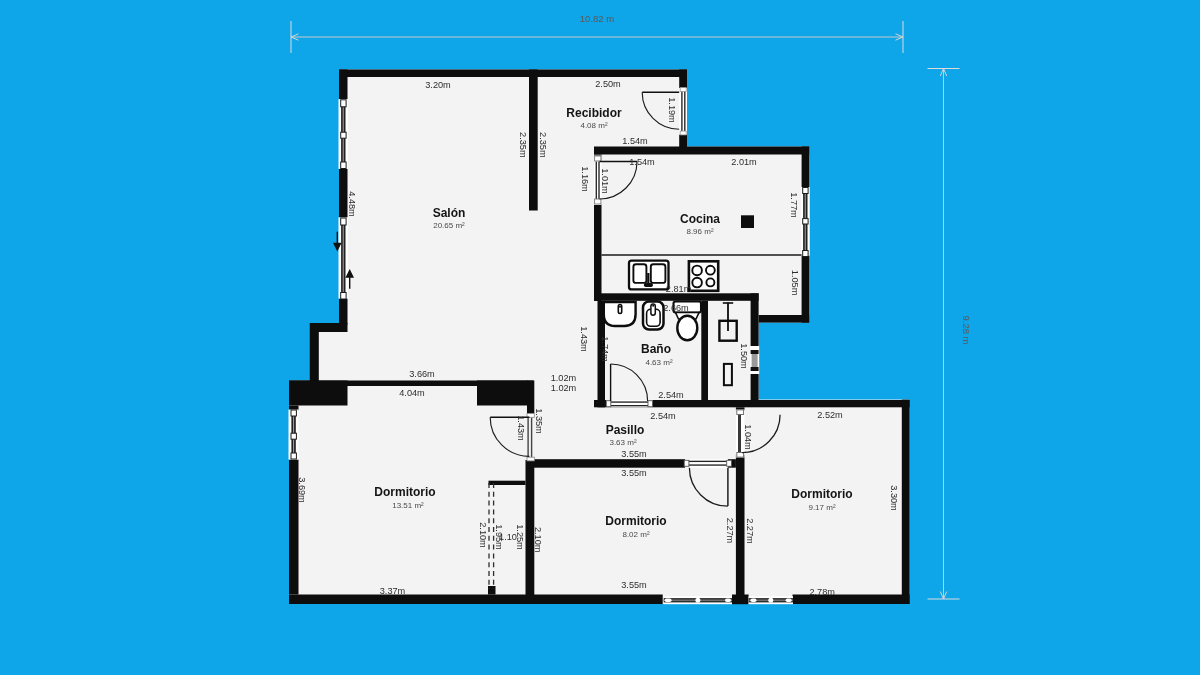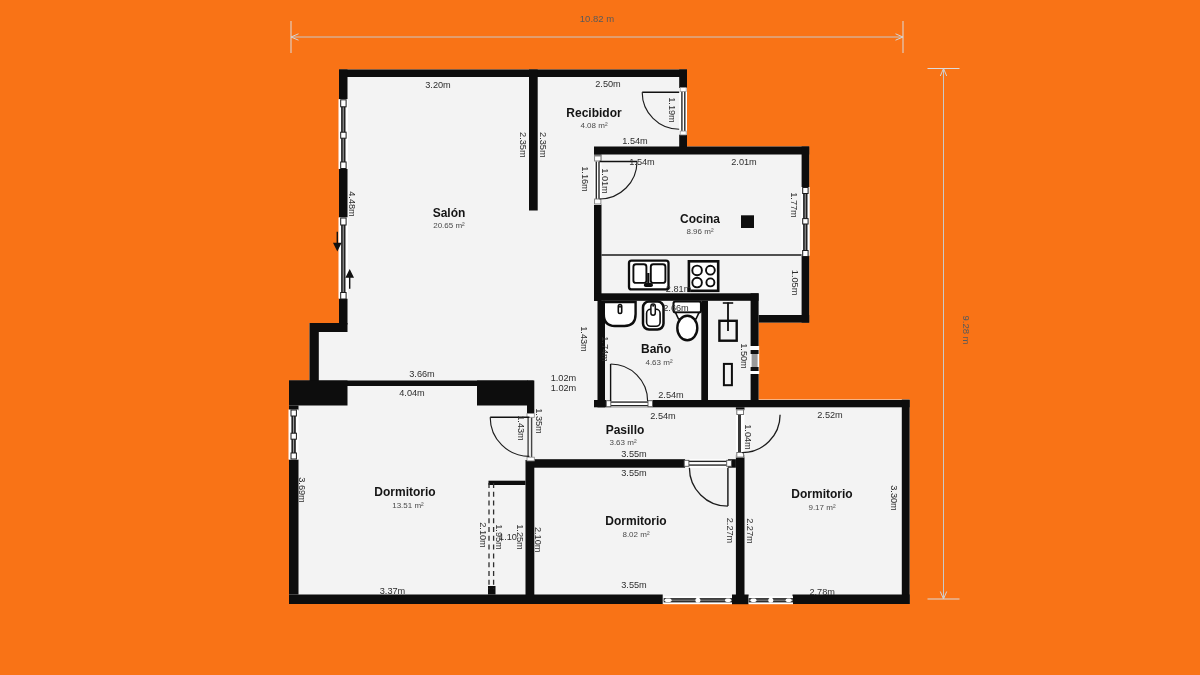--- a/index.html
+++ b/index.html
@@ -1,16 +1,16 @@
 <!DOCTYPE html>
 <html><head>
 <meta charset="utf-8">
 <style>
 html,body{margin:0;padding:0;background:#ffffff;}
-#page{width:1200px;height:675px;position:relative;overflow:hidden;background:#f97316;font-family:"Liberation Sans", sans-serif;}
+#page{width:1200px;height:675px;position:relative;overflow:hidden;background:#0ea5e9;font-family:"Liberation Sans", sans-serif;}
 svg{position:absolute;top:0;left:0;}
 text{font-family:"Liberation Sans", sans-serif;}
 .dim{font-size:9.2px;fill:#2e2e2e;}
 .room{font-size:12px;font-weight:700;fill:#141414;}
 .area{font-size:8px;fill:#4a4a4a;}
 .meas{font-size:9.5px;fill:#5a5a5a;}
 </style>
 </head>
 <body>
 <div id="page">

